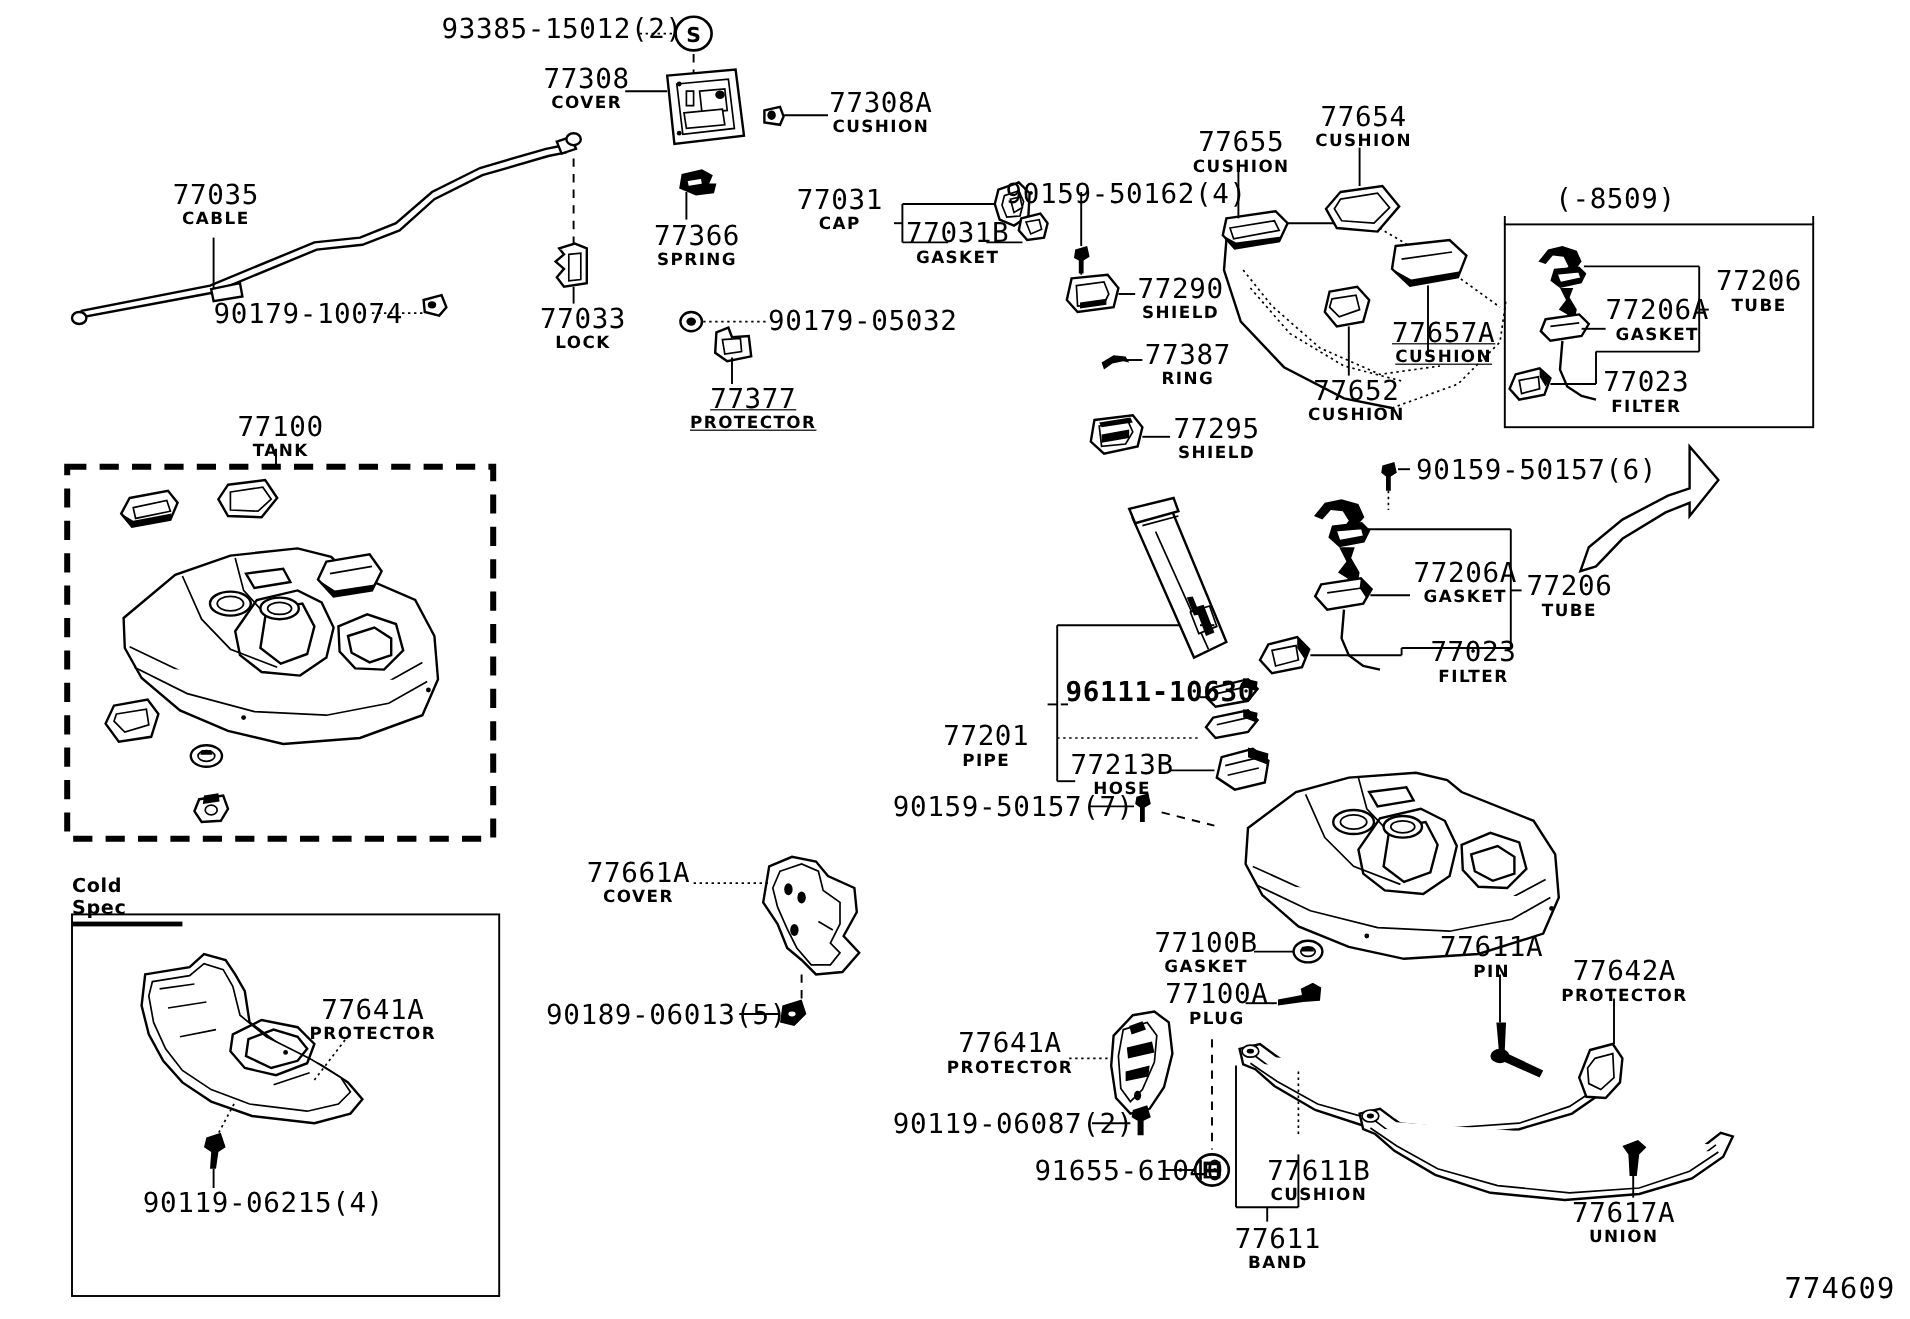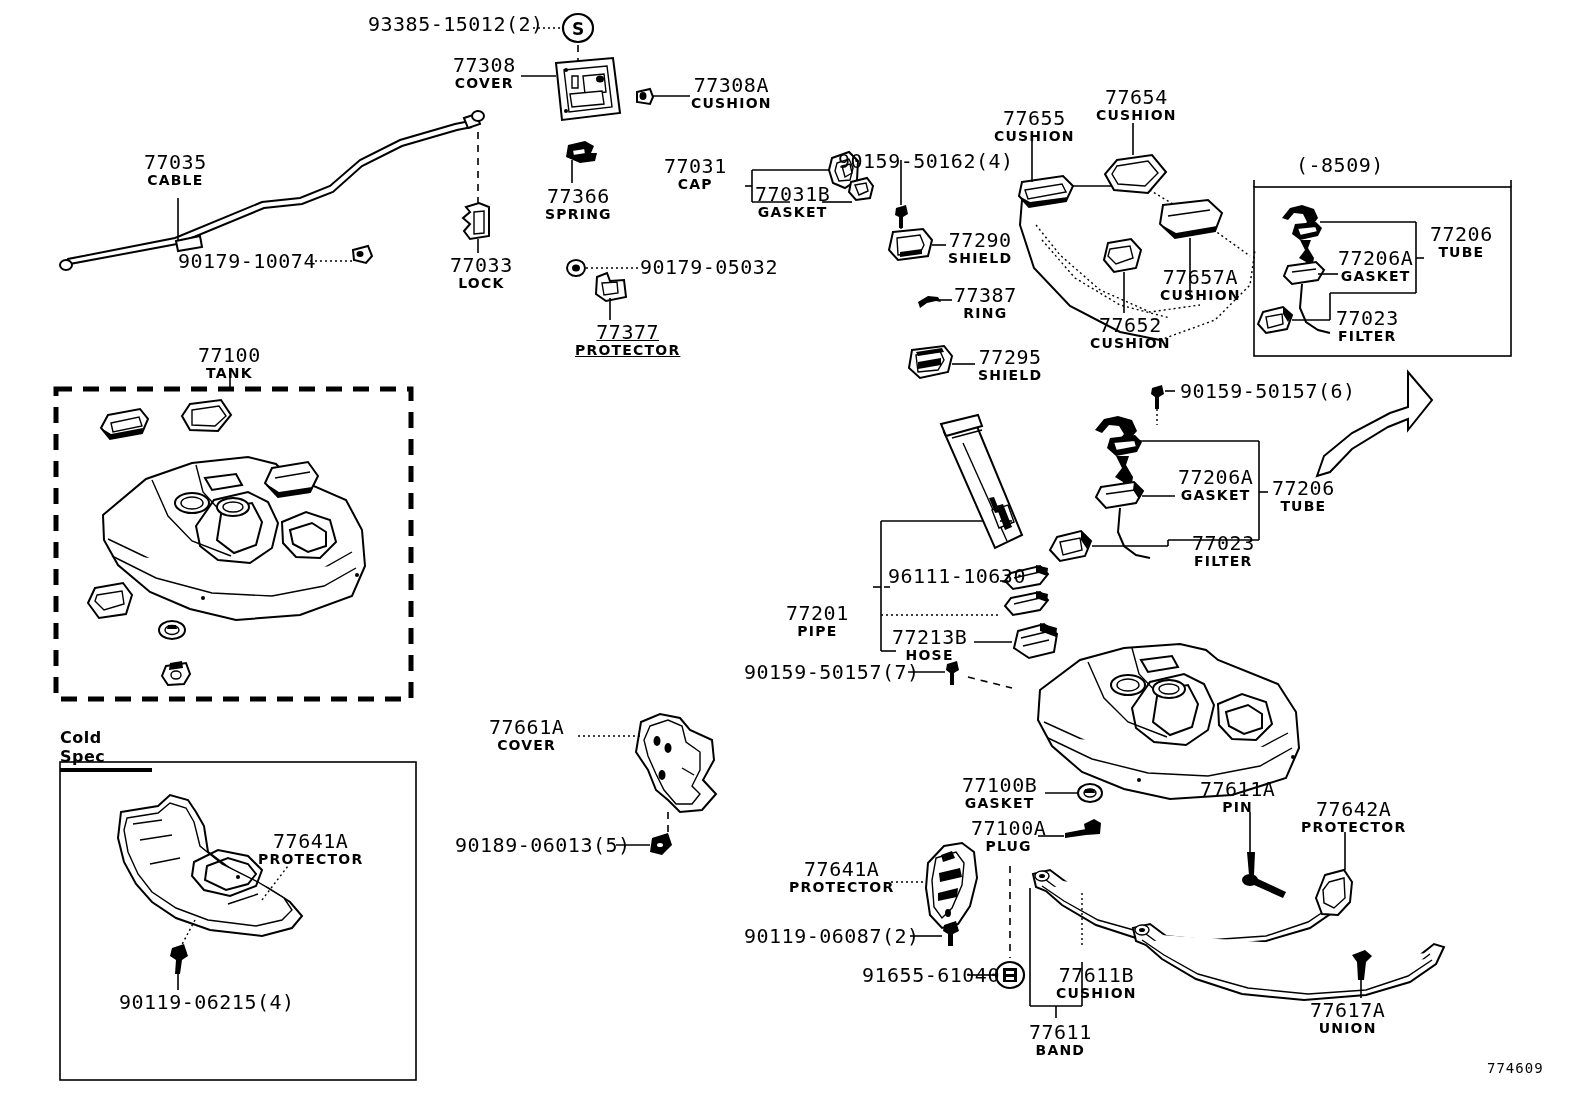--- a/index.html
+++ b/index.html
@@ -5,26 +5,26 @@
   html,body{margin:0;padding:0;background:#fff;}
   #sheet{
     position:relative;
     width:1592px;height:1099px;
     background:#fff;
     font-family:"DejaVu Sans Mono","Liberation Mono",monospace;
     color:#000;
     overflow:hidden;
   }
   .lbl{position:absolute;white-space:nowrap;line-height:1.0;}
-  .pn{font-size:20px;letter-spacing:0.5px;font-family:"DejaVu Sans Mono","Liberation Mono",monospace;}
+  .pn{font-size:23px;letter-spacing:0.5px;font-family:"DejaVu Sans Mono","Liberation Mono",monospace;}
   .nm{font-size:14px;letter-spacing:1.2px;font-family:"DejaVu Sans","Liberation Sans",sans-serif;font-weight:700;display:block;margin-top:1px;}
   .ctr{text-align:center;}
   .coldspec{position:absolute;font-family:"DejaVu Sans","Liberation Sans",sans-serif;font-weight:700;font-size:16px;letter-spacing:0.5px;}
   .coldspec::after{content:"";display:block;height:4px;background:#000;margin-top:2px;}
-  .sheetid{position:absolute;font-size:14px;letter-spacing:1px;}
+  .sheetid{position:absolute;font-size:24px;letter-spacing:1px;}
   svg.ov{position:absolute;left:0;top:0;width:1592px;height:1099px;pointer-events:none;}
   .leader{stroke:#000;stroke-width:1.6;fill:none;}
   .dashl{stroke:#000;stroke-width:1.6;fill:none;stroke-dasharray:7 6;}
   .dotl{stroke:#000;stroke-width:1.4;fill:none;stroke-dasharray:2 3;}
   .bx{stroke:#000;stroke-width:1.6;fill:none;}
   .dashbx{stroke:#000;stroke-width:5;fill:none;stroke-dasharray:16 11;}
   .part{stroke:#000;stroke-width:2;fill:#fff;}
   .partthin{stroke:#000;stroke-width:1.4;fill:#fff;}
   .partnofill{stroke:#000;stroke-width:2;fill:none;}
   .solid{fill:#000;}
@@ -526,21 +526,21 @@
   <div class="lbl ctr" style="left:994px;top:108px;">
     <span class="pn">77655</span>
     <span class="nm">CUSHION</span>
   </div>
 
   <div class="lbl ctr" style="left:1096px;top:87px;">
     <span class="pn">77654</span>
     <span class="nm">CUSHION</span>
   </div>
 
-  <div class="lbl ctr" style="left:1160px;top:267px;">
+  <div class="lbl ctr" style="left:1160px;top:267px;text-decoration:underline;">
     <span class="pn">77657A</span>
     <span class="nm">CUSHION</span>
   </div>
 
   <div class="lbl ctr" style="left:1090px;top:315px;">
     <span class="pn">77652</span>
     <span class="nm">CUSHION</span>
   </div>
 
   <div class="lbl" style="left:1296px;top:155px;">
@@ -584,21 +584,21 @@
   <div class="lbl ctr" style="left:1192px;top:533px;">
     <span class="pn">77023</span>
     <span class="nm">FILTER</span>
   </div>
 
   <div class="lbl ctr" style="left:786px;top:563px;margin-top:40px;">
     <span class="pn">77201</span>
     <span class="nm">PIPE</span>
   </div>
 
-  <div class="lbl" style="left:888px;top:566px;">
+  <div class="lbl" style="left:888px;top:566px;font-weight:bold;">
     <span class="pn">96111-10630</span>
   </div>
 
   <div class="lbl ctr" style="left:892px;top:627px;">
     <span class="pn">77213B</span>
     <span class="nm">HOSE</span>
   </div>
 
   <div class="lbl" style="left:744px;top:662px;">
     <span class="pn">90159-50157(7)</span>

